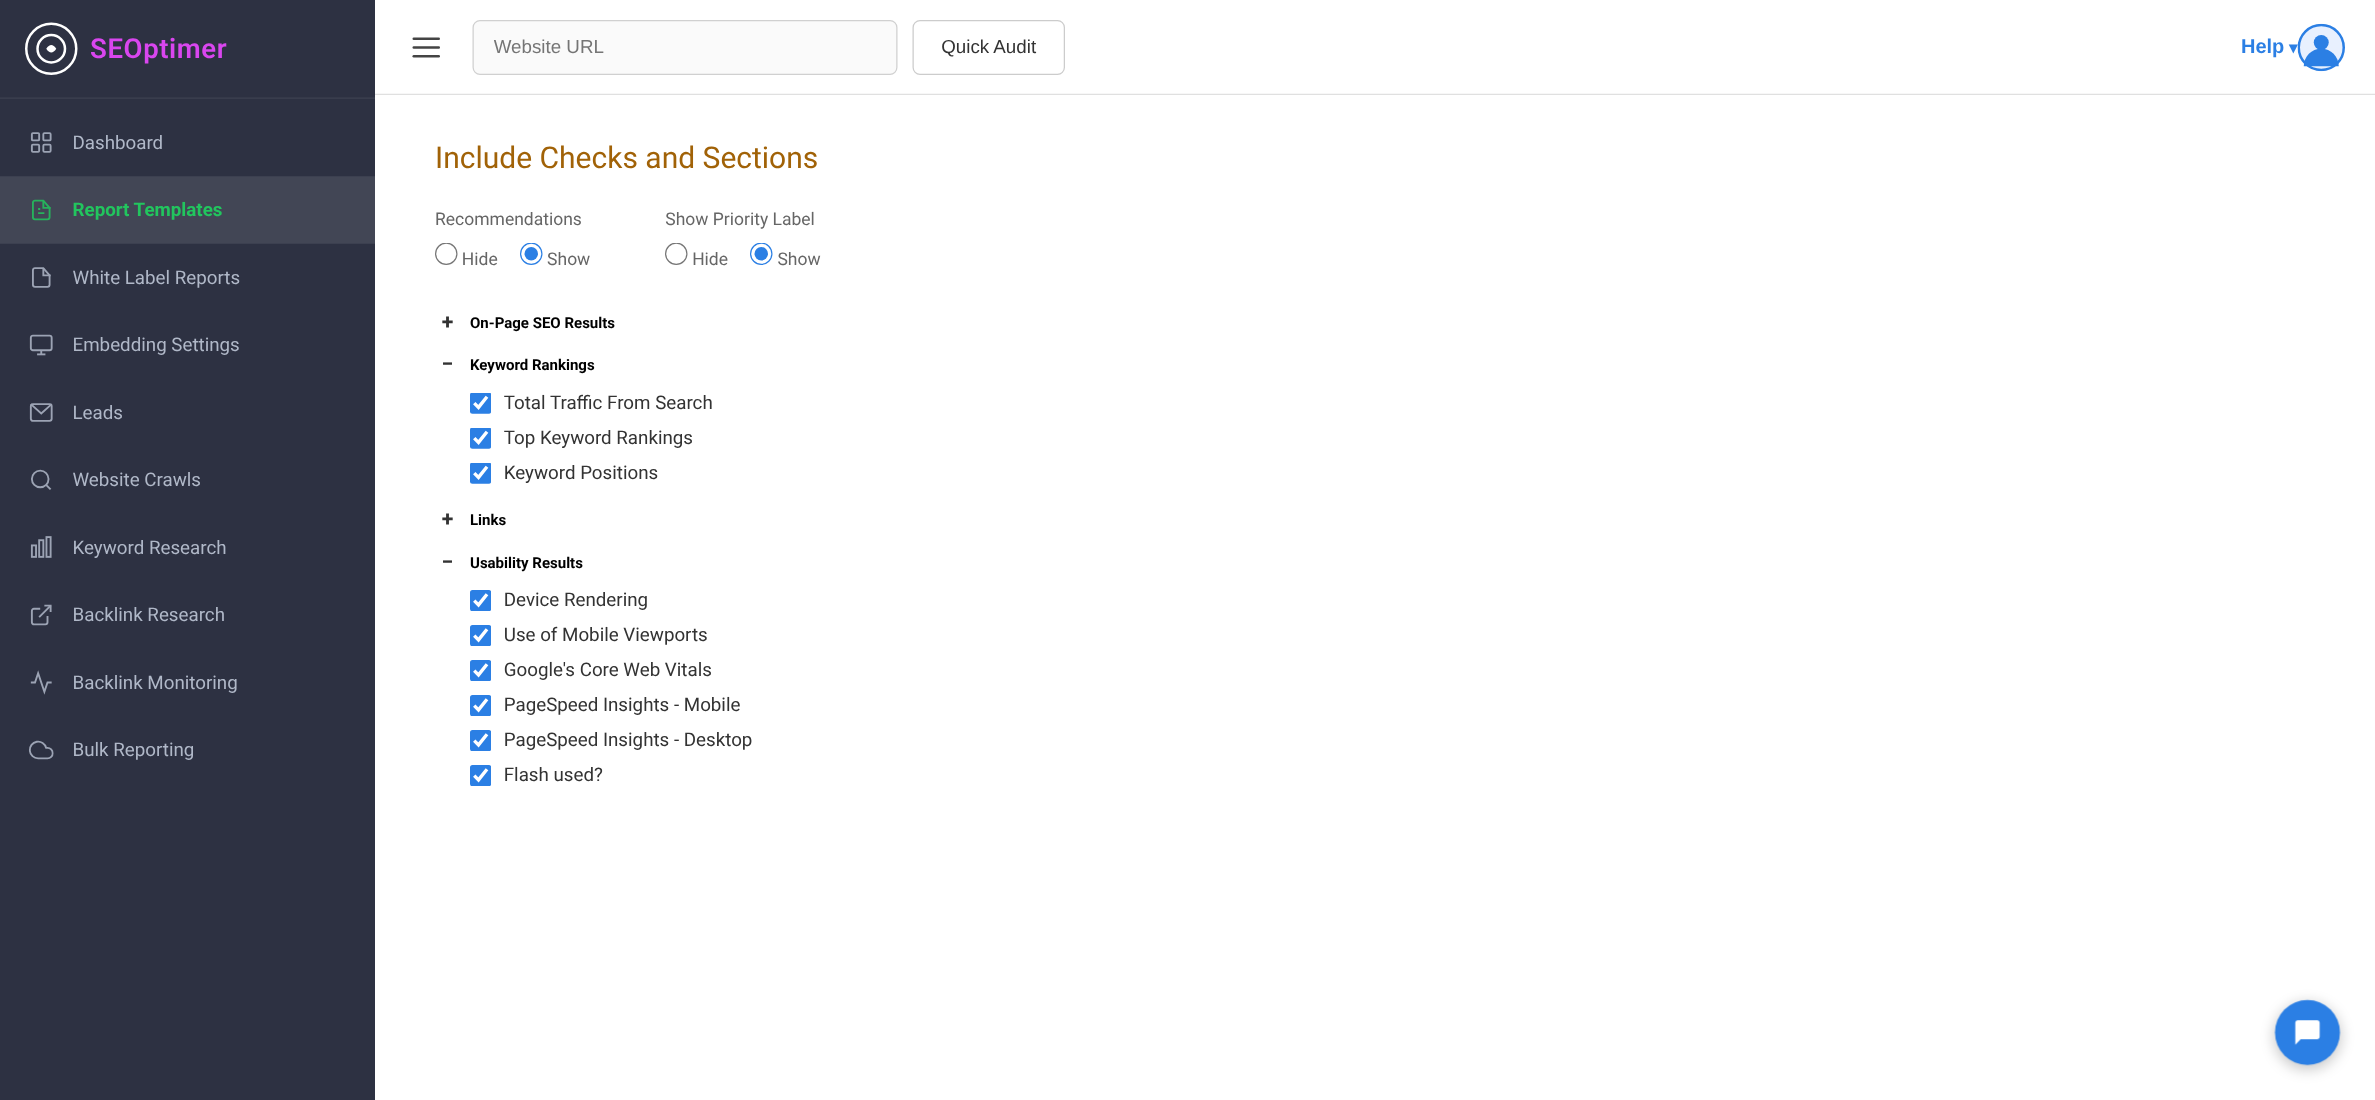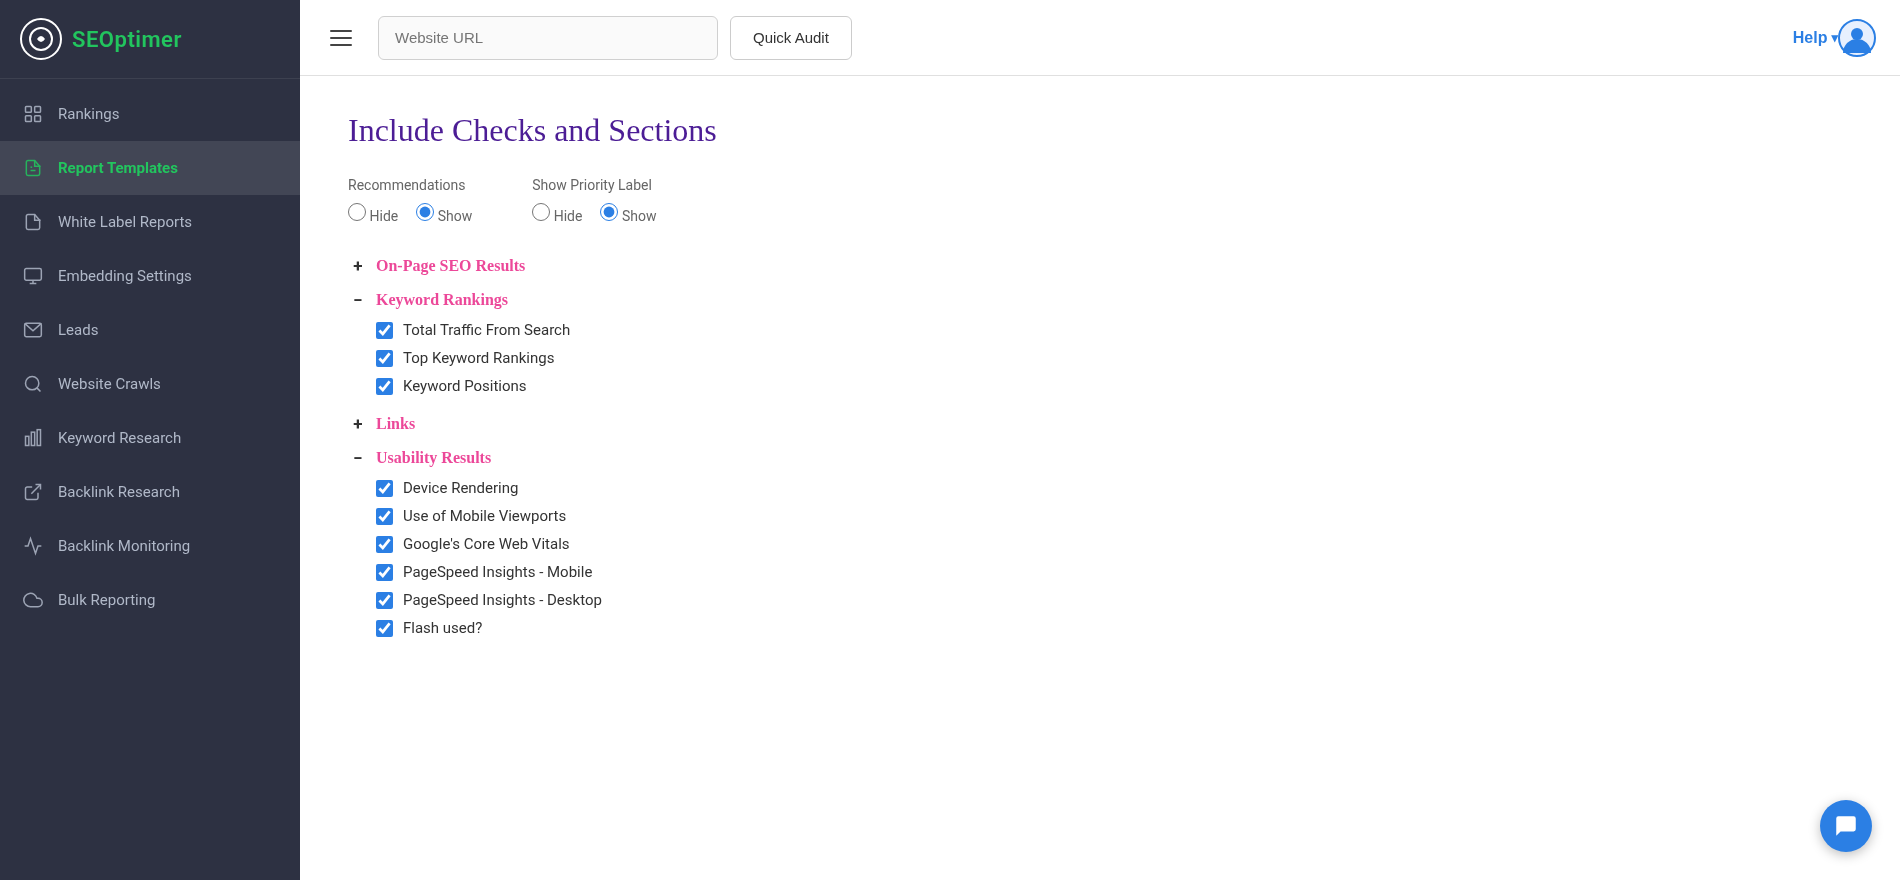--- a/index.html
+++ b/index.html
@@ -28,21 +28,21 @@
       border-radius: 50%;
       display: flex;
       align-items: center;
       justify-content: center;
       margin-right: 10px;
       font-size: 20px;
       color: #fff;
       flex-shrink: 0;
     }
     .logo-text {
-      color: #22c55e;
+      color: #d946ef;
       font-size: 22px;
       font-weight: 600;
       letter-spacing: 0.5px;
     }
     .sidebar-nav {
       flex: 1;
       overflow-y: auto;
       padding: 8px 0;
     }
     .nav-item {
@@ -154,25 +154,24 @@
     .user-avatar svg { width: 38px; height: 38px; }
 
     
     .content {
       flex: 1;
       overflow-y: auto;
       background: #fff;
       padding: 36px 48px;
     }
     .page-title {
-      font-size: 32px;
+      font-size: 24px;
       font-weight: 400;
-      color: #4c1d95;
+      color: #a16207;
       margin-bottom: 28px;
-      font-family: Liberation Serif, serif;
     }
 
     .section-row {
       display: flex;
       gap: 60px;
       margin-bottom: 22px;
     }
     .field-group label {
       display: block;
       font-size: 14px;
@@ -207,24 +206,23 @@
       cursor: pointer;
     }
     .toggle-icon {
       font-size: 17px;
       font-weight: 700;
       color: #333;
       width: 20px;
       text-align: center;
     }
     .section-toggle-label {
-      font-size: 16px;
+      font-size: 12px;
       font-weight: 700;
-      color: #ec4899;
-      font-family: Liberation Serif, serif;
+      color: #000000;
     }
 
     .check-item {
       display: flex;
       align-items: center;
       gap: 10px;
       padding: 5px 0 5px 28px;
       font-size: 15px;
       color: #333;
     }
@@ -270,21 +268,21 @@
 
     <div class="nav-item">
       <span class="nav-icon">
         <svg viewBox="0 0 24 24">
             <rect x="3" y="3" width="7" height="7" rx="1"></rect>
             <rect x="14" y="3" width="7" height="7" rx="1"></rect>
             <rect x="3" y="14" width="7" height="7" rx="1"></rect>
             <rect x="14" y="14" width="7" height="7" rx="1"></rect>
           </svg>
       </span>
-      <span>Rankings</span>
+      <span>Dashboard</span>
     </div>
 
     <div class="nav-item active">
       <span class="nav-icon">
         <svg viewBox="0 0 24 24">
             <path d="M14 3H6a2 2 0 0 0-2 2v14a2 2 0 0 0 2 2h12a2 2 0 0 0 2-2V10z"></path>
             <polyline points="14 3 14 10 21 10"></polyline>
             <line x1="9" y1="15" x2="15" y2="15"></line>
             <line x1="9" y1="11" x2="11" y2="11"></line>
           </svg>

